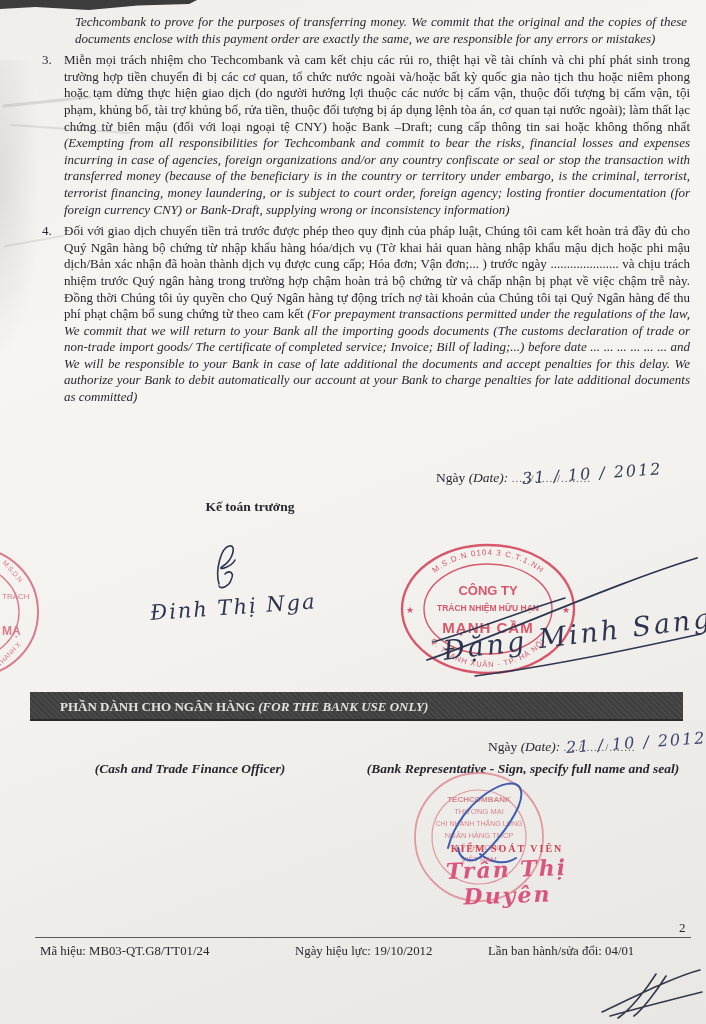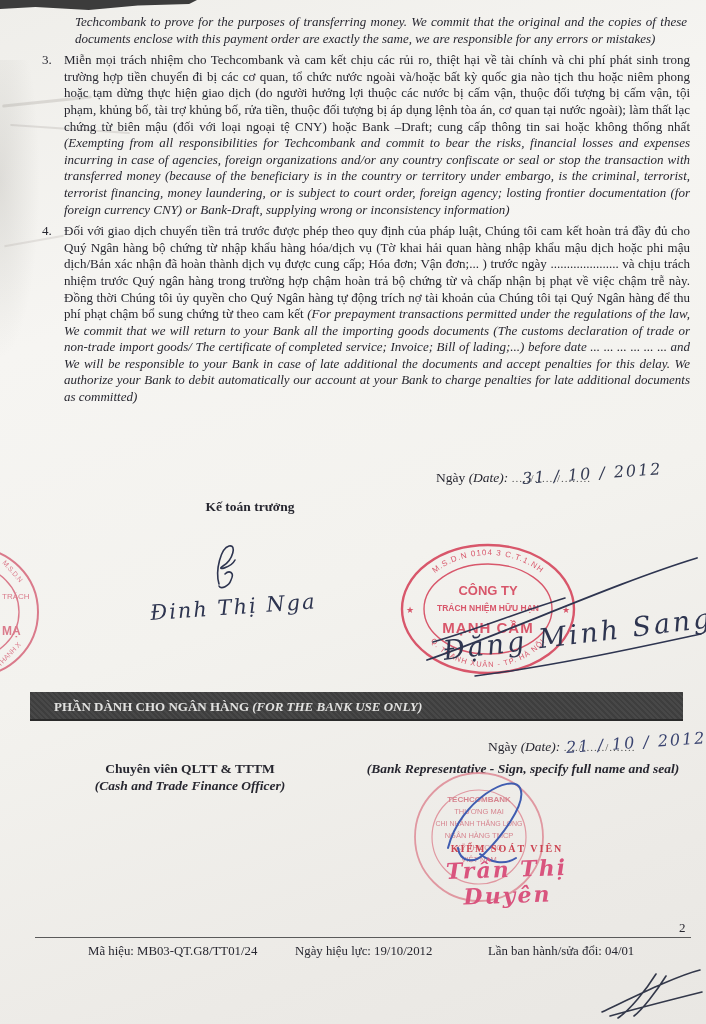--- a/index.html
+++ b/index.html
@@ -40,34 +40,34 @@
   .row-bank .c1{margin-left:62px;width:256px;}
   .row-bank .c2{margin-left:30px;width:350px;}
   
   .hand-name1{position:absolute;top:594px;left:150px;width:200px;font-family:"DejaVu Serif",serif;
     font-style:italic;font-size:21px;color:#2e3550;transform:rotate(-4deg);letter-spacing:2px;}
   .hand-name2{position:absolute;top:618px;left:442px;width:280px;font-family:"DejaVu Serif",serif;
     font-style:italic;font-size:27px;color:#2e3550;transform:rotate(-7deg);letter-spacing:3px;white-space:nowrap;}
   
   .band{position:absolute;top:692px;left:30px;width:653px;height:29px;background:#3e3e3e;
     background-image:repeating-linear-gradient(45deg,rgba(255,255,255,.05) 0 2px,transparent 2px 4px);
-    color:#e2e2e0;font-weight:bold;font-size:13px;line-height:29px;padding-left:24px;box-sizing:border-box;
+    color:#e2e2e0;font-weight:bold;font-size:13px;line-height:29px;padding-left:30px;box-sizing:border-box;
     border-bottom:2px solid #2a2a2a;}
   .band .en{font-style:italic;}
   
   .controller{position:absolute;top:843px;left:400px;width:214px;text-align:center;}
   .controller .title{color:#cc4452;font-weight:bold;font-size:10px;letter-spacing:2px;}
   .controller .name{margin-top:2px;font-family:"DejaVu Serif",serif;font-style:italic;font-weight:bold;
     font-size:22px;color:#d9547e;transform:rotate(-2deg);letter-spacing:2px;}
   
   .pagenum{position:absolute;top:920px;left:679px;font-size:13px;}
   .footer-line{position:absolute;top:937px;left:35px;width:656px;height:1px;background:#5a5a5a;}
   .footer-row{position:absolute;top:944px;left:0;width:706px;font-size:12.8px;}
   .footer-row span{position:absolute;white-space:nowrap;}
-  .f-code{left:40px;margin-left:48px;} .f-eff{left:295px;} .f-rev{left:488px;}
+  .f-code{left:40px;} .f-eff{left:295px;} .f-rev{left:488px;}
   
   .stamp-company{position:absolute;top:541px;left:398px;width:180px;height:136px;opacity:.92;}
   .stamp-left{position:absolute;top:543px;left:0;width:44px;height:138px;overflow:hidden;opacity:.85;}
   .stamp-bank{position:absolute;top:770px;left:408px;width:142px;height:136px;opacity:.8;}
   .sig-initials{position:absolute;top:540px;left:205px;width:42px;height:56px;}
   .pen-strokes{position:absolute;top:538px;left:415px;width:291px;height:142px;pointer-events:none;}
   .blue-sig{position:absolute;top:770px;left:420px;width:150px;height:118px;}
   .scribble{position:absolute;top:966px;left:596px;width:110px;height:54px;}
   svg text{font-family:"Liberation Sans",sans-serif;}
 </style>
@@ -154,21 +154,20 @@
   </div>
 
   <div class="date-line" style="top:739px;left:488px;">
     <span>Ngày </span><span class="lbl-en">(Date):</span>
     <span class="date-dots">..../....../.......</span>
     <span class="ink date-ink" style="left:78px;color:#3a4470;">21 / 10 / 2012</span>
   </div>
 
   <div class="sigrow row-bank">
     <div class="sigcol c1">
-      <div>Chuyên viên QLTT &amp; TTTM</div>
       <div class="sub">(Cash and Trade Finance Officer)</div>
     </div>
     <div class="sigcol c2">
       <div class="sub">(Bank Representative - Sign, specify full name and seal)</div>
     </div>
   </div>
 
   <svg class="stamp-bank" viewBox="0 0 142 136">
     <circle cx="71" cy="67" r="64" fill="none" stroke="#dd8490" stroke-width="1.8"></circle>
     <circle cx="71" cy="67" r="47" fill="none" stroke="#dd8490" stroke-width="1.2"></circle>

